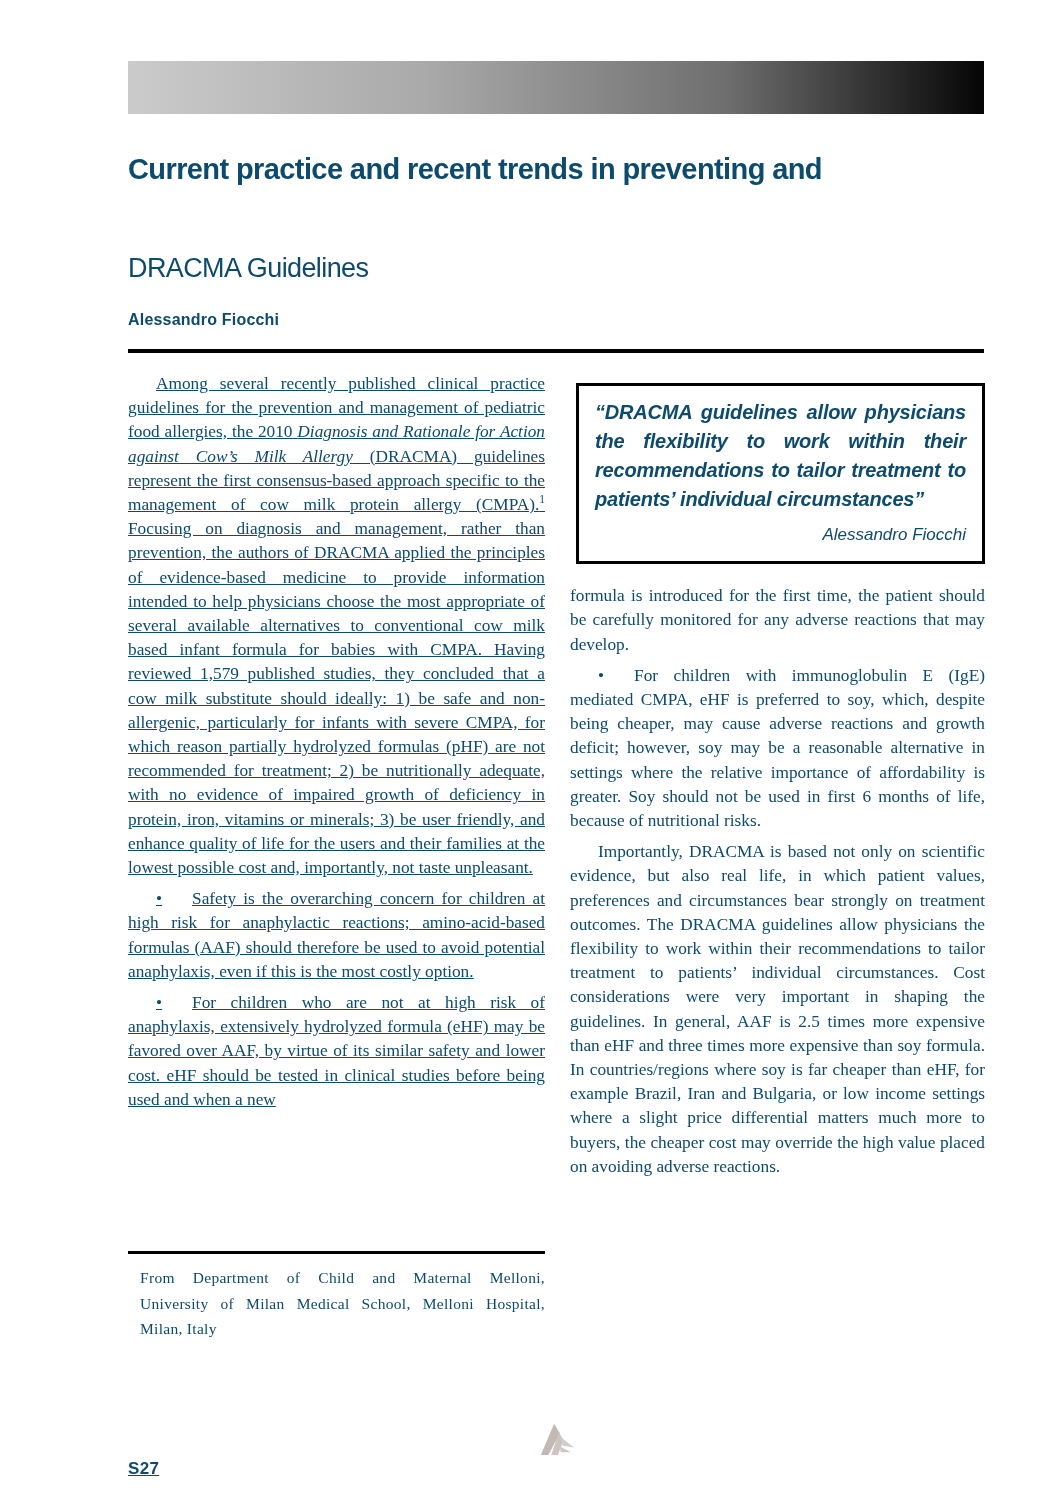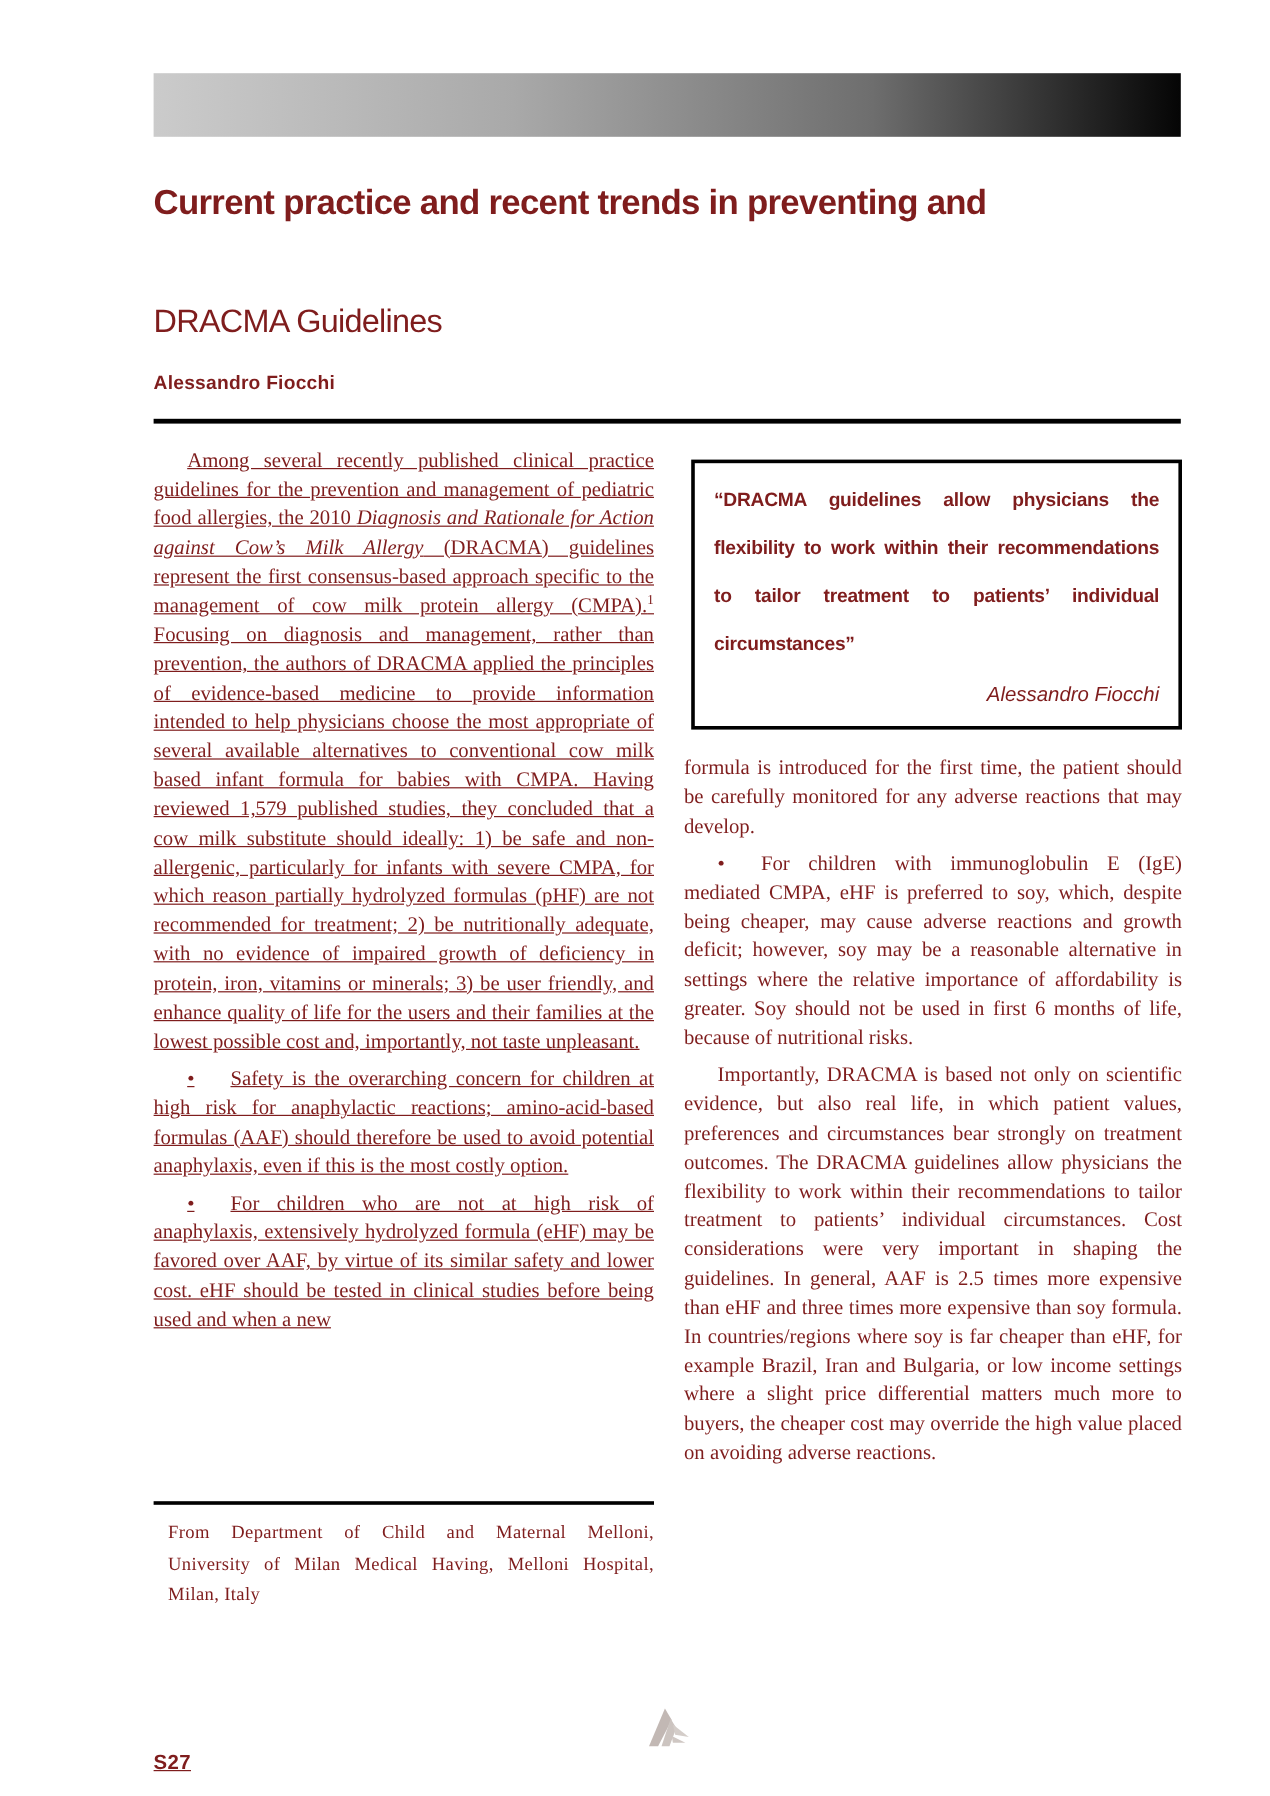--- a/index.html
+++ b/index.html
@@ -1,18 +1,18 @@
 <!DOCTYPE html>
 <html><head>
 <meta charset="utf-8">
 <style>
   html,body { margin:0; padding:0; background:#ffffff; }
   .page {
     position:relative; width:1058px; height:1497px; background:#ffffff;
-    font-family:"Liberation Serif", serif; color:#7f1d1d; overflow:hidden;
+    font-family:"Liberation Serif", serif; color:#0c4a6e; overflow:hidden;
   }
   .gradient-bar {
     position:absolute; left:128px; top:61px; width:856px; height:53px;
     background:linear-gradient(to right,#cbcbcb 0%, #a9a9a9 35%, #6e6e6e 70%, #050505 100%);
   }
   .title {
     position:absolute; left:128px; top:149px; width:870px;
     font-family:"Liberation Sans", sans-serif; font-weight:bold;
     font-size:29px; line-height:41px; letter-spacing:-0.6px;
   }
@@ -41,22 +41,22 @@
   .bullet-para { text-indent:28px; }
   .bullet-gap { display:inline-block; width:30px; }
   sup { font-size:11.5px; line-height:0; vertical-align:super; }
   em  { font-style:italic; }
 
   .quote-box {
     border:3px solid #000; margin:11px 0 20px 6px; padding:12px 16px 14px 16px;
     text-align:justify;
   }
   .quote-text {
-    font-family:"Liberation Sans", sans-serif; font-weight:bold; 
-    font-size:16px; line-height:40px; letter-spacing:-0.2px;
+    font-family:"Liberation Sans", sans-serif; font-weight:bold; font-style:italic;
+    font-size:20px; line-height:29px; letter-spacing:-0.2px;
   }
   .quote-attr {
     font-family:"Liberation Sans", sans-serif; font-style:italic;
     font-size:17px; text-align:right; margin-top:9px;
   }
 
   .footnote {
     position:absolute; left:128px; top:1251px; width:417px; background:#fff;
     font-size:15.5px; line-height:25.5px; letter-spacing:0.3px;
   }
@@ -102,21 +102,21 @@
       <div class="quote-attr">Alessandro Fiocchi</div>
     </div>
     <p>formula is introduced for the first time, the patient should be carefully monitored for any adverse reactions that may develop.</p>
     <p class="bullet-para"><span>•</span><span class="bullet-gap"></span><span>For children with immunoglobulin E (IgE) mediated CMPA, eHF is preferred to soy, which, despite being cheaper, may cause adverse reactions and growth deficit; however, soy may be a reasonable alternative in settings where the relative importance of affordability is greater. Soy should not be used in first 6 months of life, because of nutritional risks.</span></p>
     <p class="indent">Importantly, DRACMA is based not only on scientific evidence, but also real life, in which patient values, preferences and circumstances bear strongly on treatment outcomes. The DRACMA guidelines allow physicians the flexibility to work within their recommendations to tailor treatment to patients’ individual circumstances. Cost considerations were very important in shaping the guidelines. In general, AAF is 2.5 times more expensive than eHF and three times more expensive than soy formula. In countries/regions where soy is far cheaper than eHF, for example Brazil, Iran and Bulgaria, or low income settings where a slight price differential matters much more to buyers, the cheaper cost may override the high value placed on avoiding adverse reactions.</p>
   </div>
 
   <div class="footnote">
     <div class="fn-rule"></div>
     <div class="fn-line just">From Department of Child and Maternal Melloni,</div>
-    <div class="fn-line just">University of Milan Medical Having, Melloni Hospital,</div>
+    <div class="fn-line just">University of Milan Medical School, Melloni Hospital,</div>
     <div class="fn-line">Milan, Italy</div>
   </div>
 
   <div class="footer">
     <svg class="logo" width="44" height="36" viewBox="0 0 44 38" aria-hidden="true">
       <path d="M6 36 L20 3 L26 13 L14 36 Z" fill="#c2b8b4"></path>
       <path d="M17 36 L25 12 L30 20 L24 36 Z" fill="#ccc4c0"></path>
       <path d="M27 17 L41 28 L29 26 Z" fill="#d4cdc9"></path>
       <path d="M26 27 L38 33 L27 33 Z" fill="#cfc7c3"></path>
     </svg>

